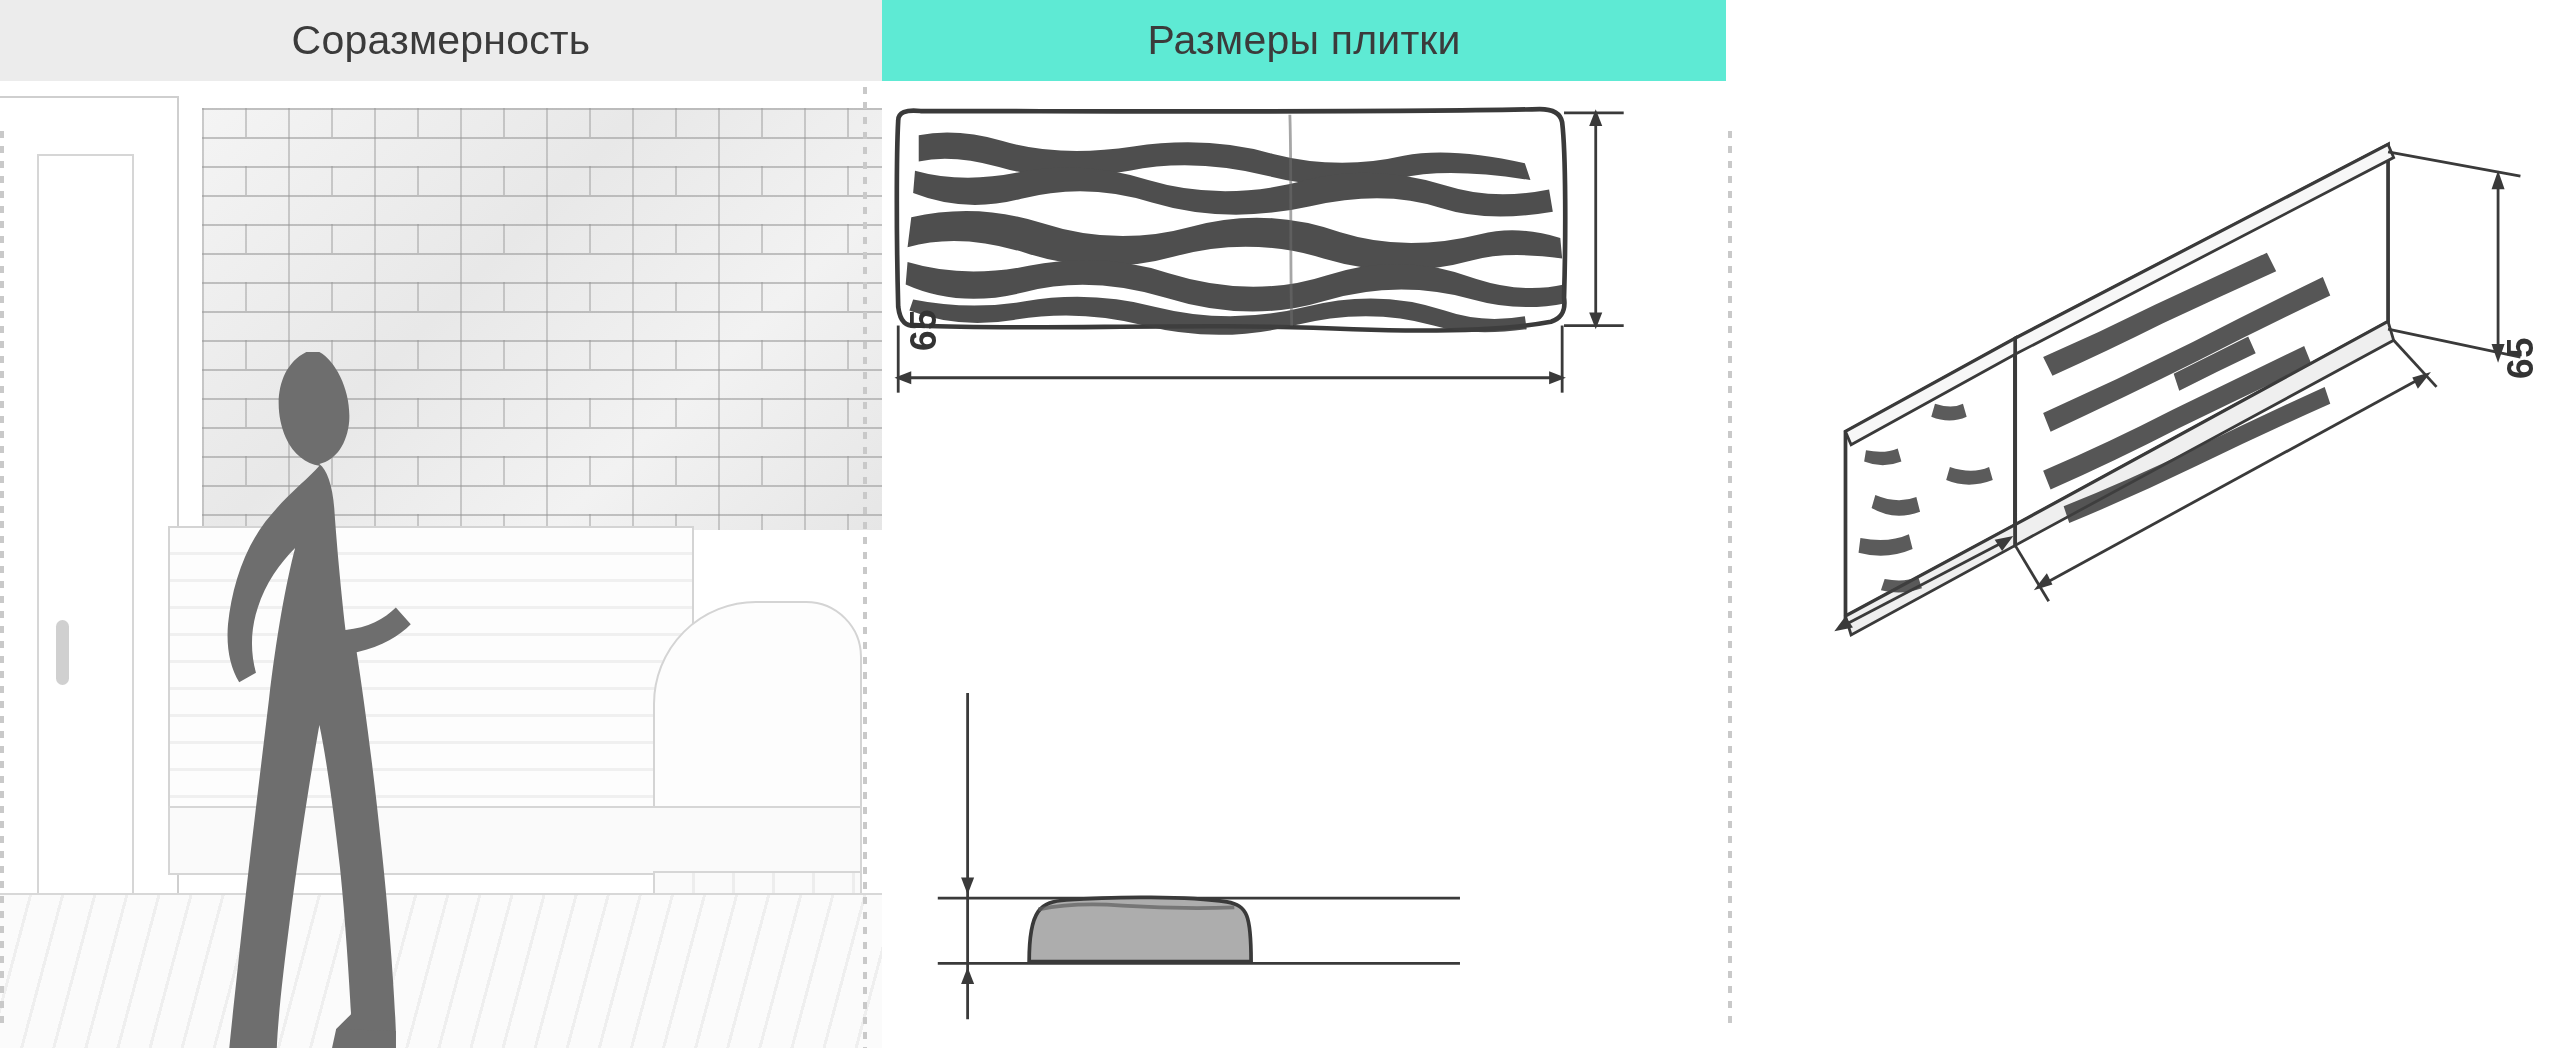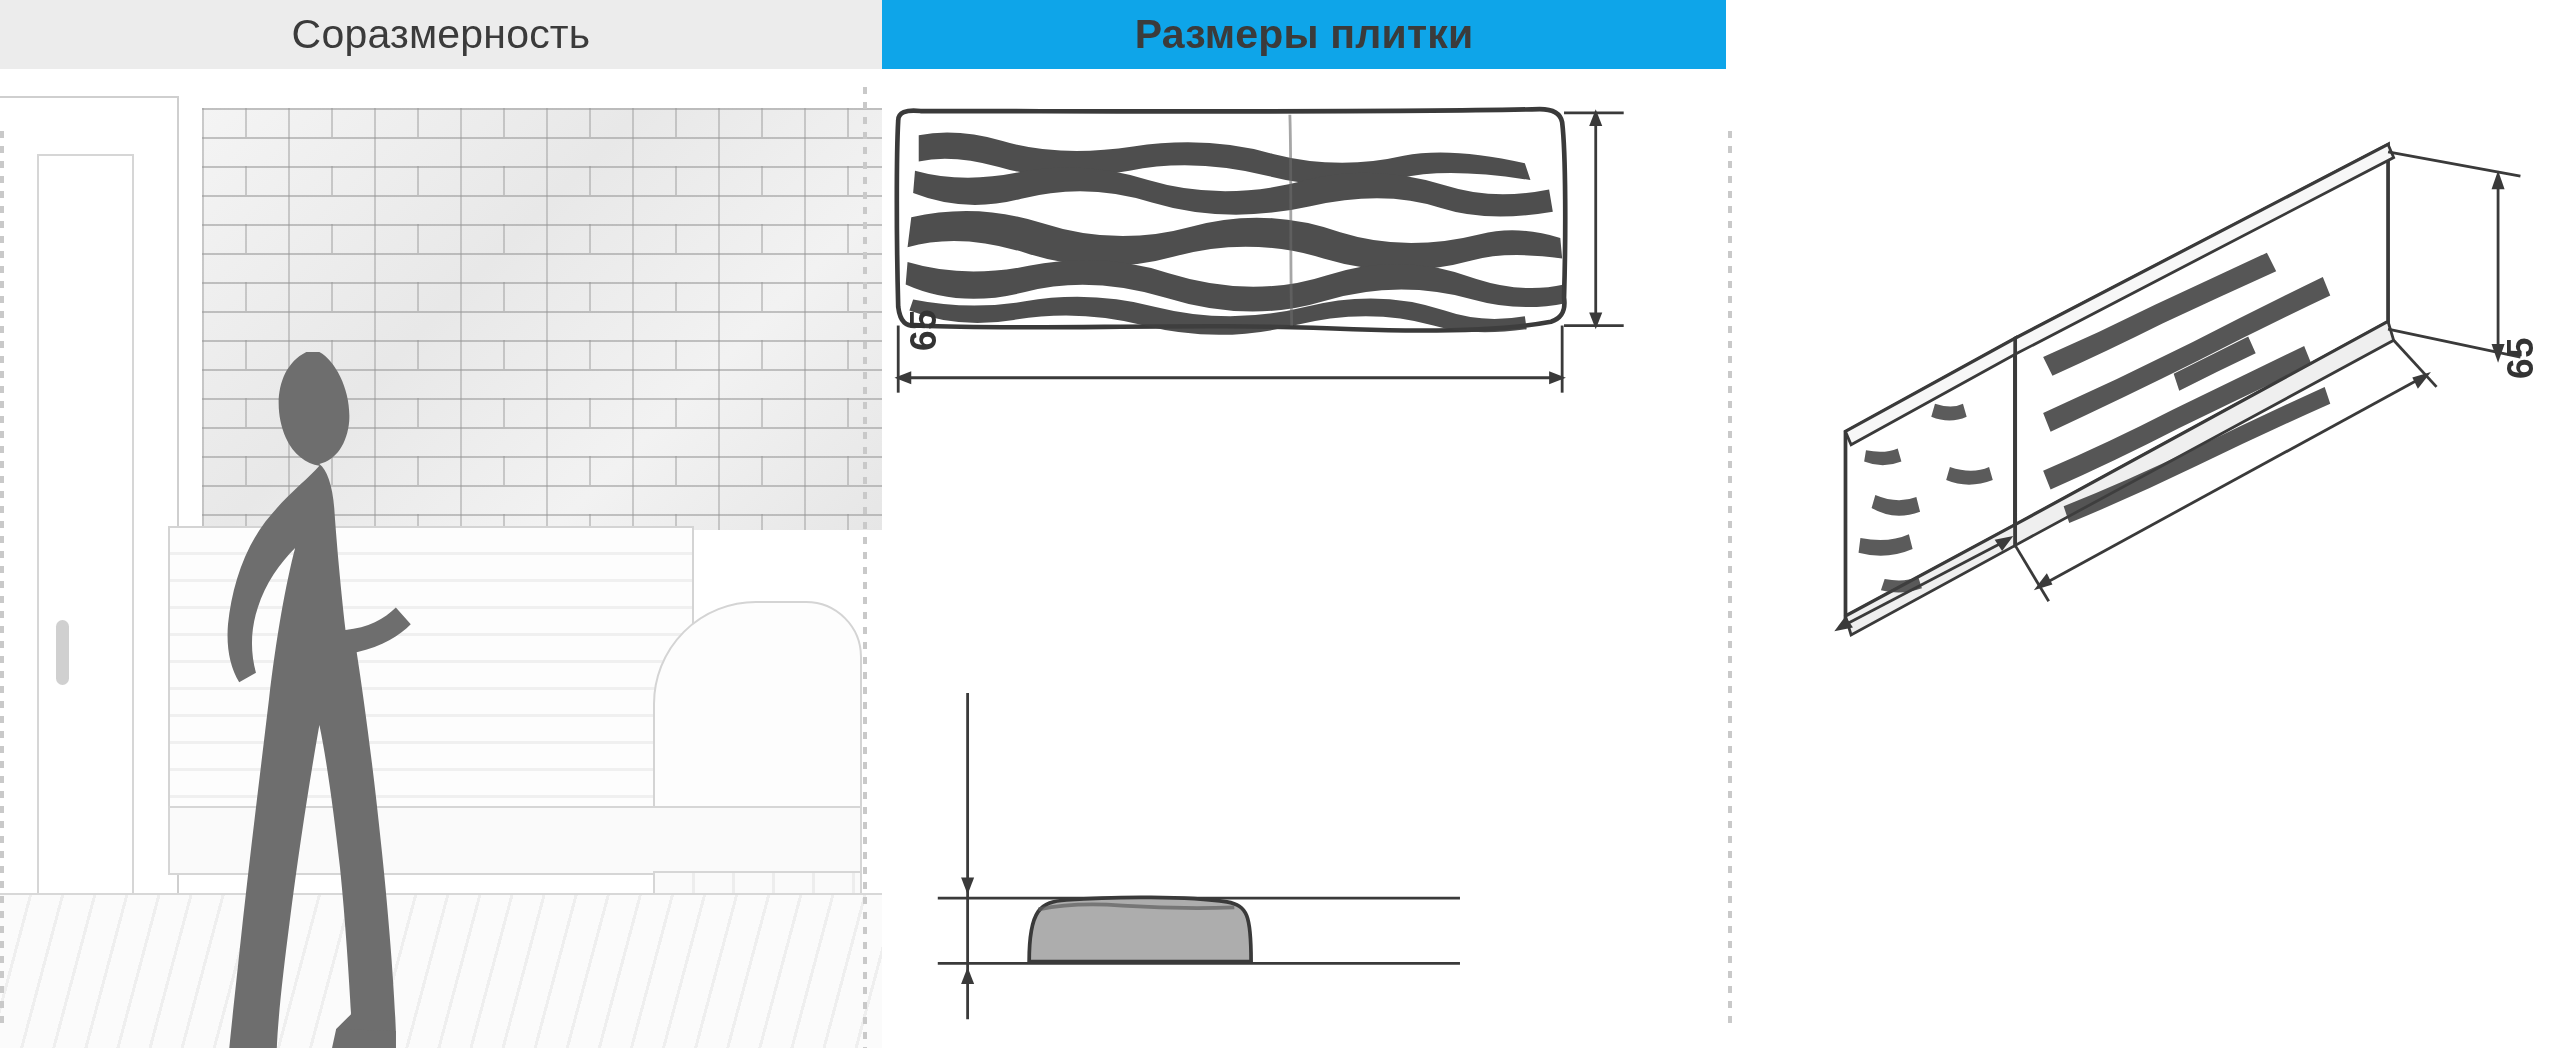--- a/index.html
+++ b/index.html
@@ -12,27 +12,27 @@
   }
   .board{position:absolute;inset:0;display:flex;}
 
   
   .panel{position:relative;height:100%;}
   .panel-1{width:882px;}
   .panel-2{width:844px;}
   .panel-3{width:850px;}
 
   .header{
-    height:69px;
+    height:81px;
     display:flex;align-items:center;justify-content:center;
     font-size:41px;color:#3b3b3b;font-weight:400;
     letter-spacing:0.2px;
   }
   .hdr-1{background:#ececec;}
-  .hdr-2{background:#0ea5e9;font-weight:bold;}
+  .hdr-2{background:#5eead4;}
   .hdr-3{background:#f7f7f7;}
 
   .body{position:absolute;top:87px;left:0;right:0;bottom:0;overflow:hidden;}
 
   
   .vsep{
     position:absolute;top:131px;bottom:18.7px;width:3.7px;
     background-image:linear-gradient(to bottom,#c9c9c9 50%,rgba(255,255,255,0) 0%);
     background-size:3.7px 15px;background-repeat:repeat-y;
   }

